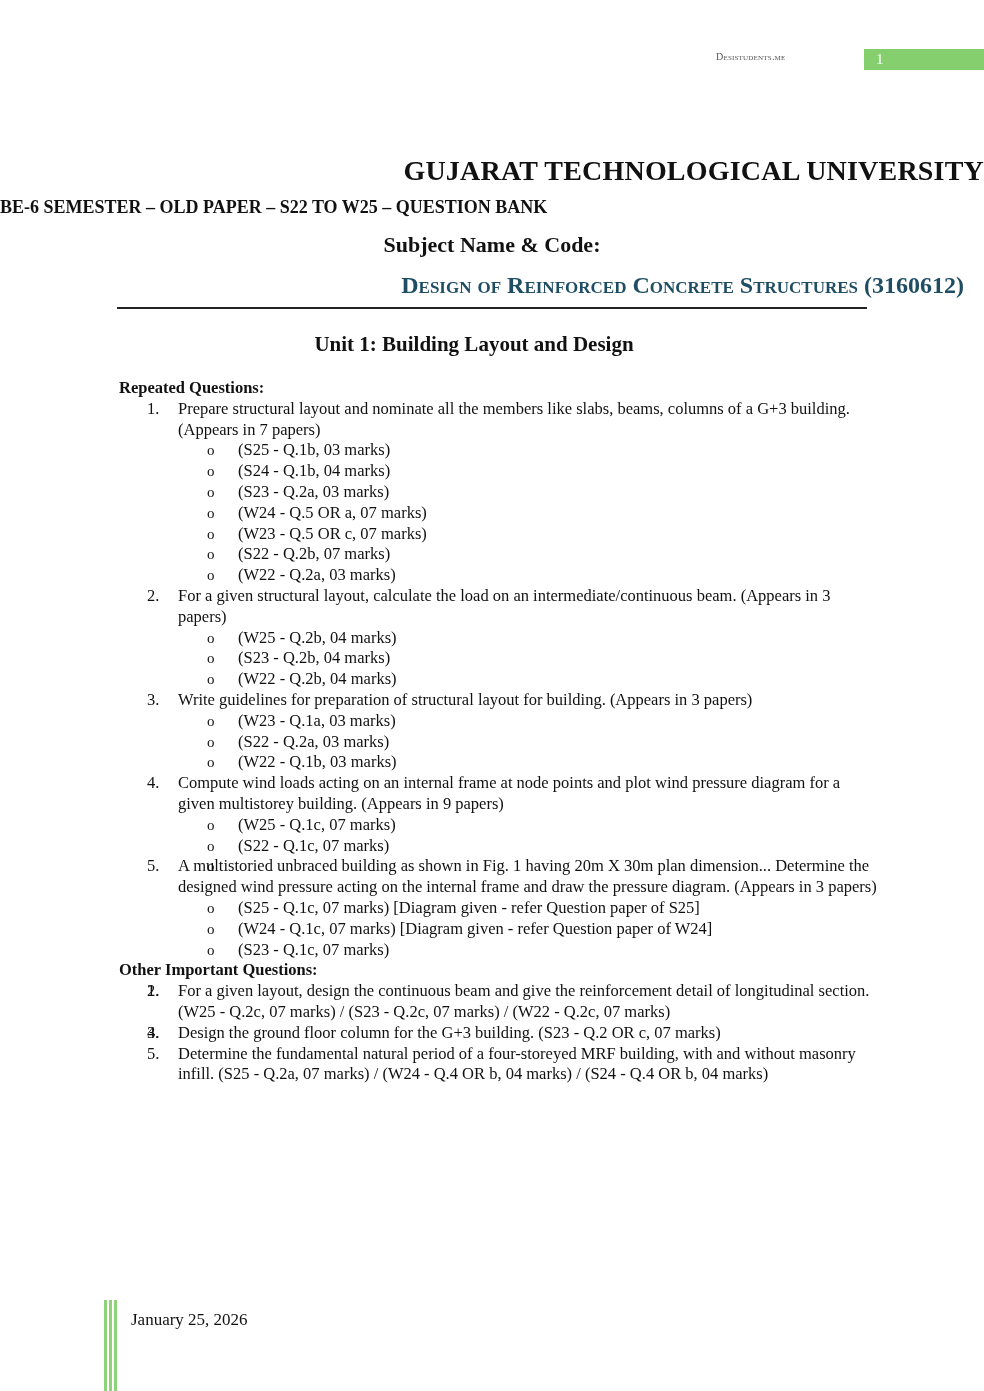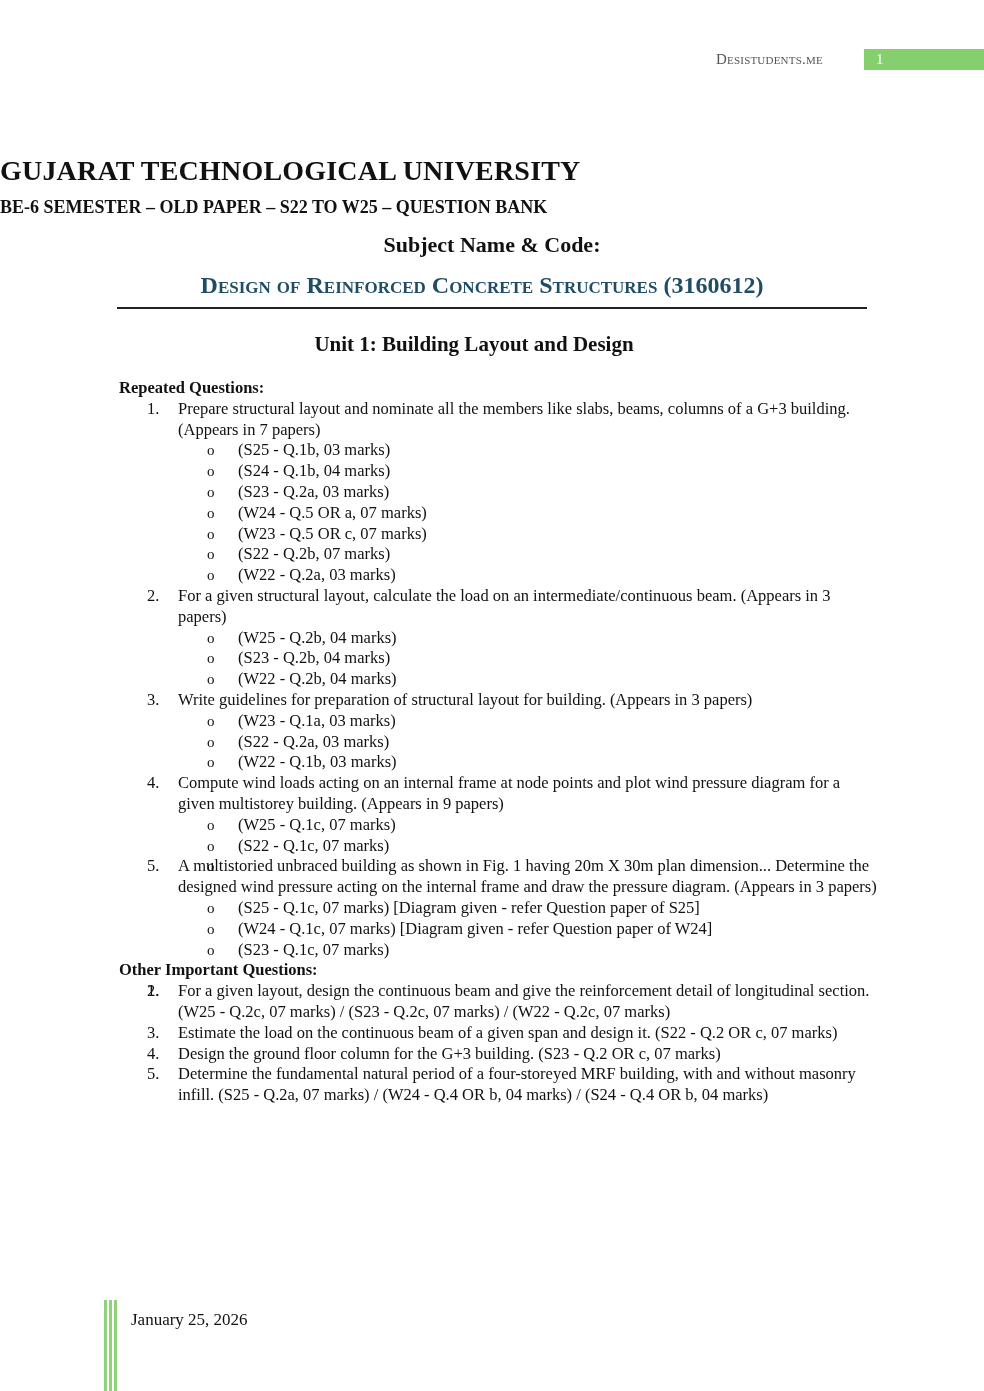--- a/index.html
+++ b/index.html
@@ -1,28 +1,28 @@
 <!DOCTYPE html>
 <html><head>
 <meta charset="utf-8">
 <style>
   html, body { margin: 0; padding: 0; background: #ffffff; }
   body { width: 984px; height: 1391px; position: relative; overflow: hidden;
          font-family: "Liberation Serif", "DejaVu Serif", serif; color: #111; }
-  .header-site { position: absolute; top: 51px; left: 716px; font-size: 15px; color: #555;
+  .header-site { position: absolute; top: 51px; left: 716px; font-size: 10px; color: #555;
                  font-variant: small-caps; letter-spacing: 0.2px; }
   .header-page { position: absolute; top: 49px; left: 864px; width: 120px; height: 21px;
                  background: #86cf6f; color: #fff; font-size: 15px; line-height: 21px; padding-left: 12px; box-sizing: border-box; }
-  .title { position: absolute; top: 155px; left: 0; width: 984px; text-align: left;
+  .title { position: absolute; top: 155px; left: 0; width: 984px; text-align: right;
            font-size: 28px; font-weight: bold; letter-spacing: 0.2px; }
   .subtitle { position: absolute; top: 197px; left: 0; width: 984px; text-align: left;
               font-size: 18px; font-weight: bold; }
   .subject-label { position: absolute; top: 232px; left: 0; width: 984px; text-align: center;
                    font-size: 22px; font-weight: bold; }
-  .subject-name { position: absolute; top: 272px; left: 0; width: 964px; text-align: center;
+  .subject-name { position: absolute; top: 272px; left: 0; width: 964px; text-align: right;
                   font-size: 24px; font-weight: bold; color: #1f4e64; font-variant: small-caps; }
   .rule { position: absolute; top: 307px; left: 117px; width: 750px; height: 2px; background: #222; }
   .unit-title { position: absolute; top: 332px; left: 0; width: 948px; text-align: center;
                 font-size: 21px; font-weight: bold; }
   .content { position: absolute; top: 378px; left: 119px; width: 760px; font-size: 16.5px; line-height: 20.8px; }
   .section-head { font-weight: bold; }
   ol { margin: 0; padding: 0; list-style: none; }
   .q { position: relative; padding-left: 59px; }
   .q-num { position: absolute; left: 28px; top: 0; }
   .subs { margin: 0; padding: 0; list-style: none; }
@@ -96,21 +96,21 @@
         <li class="sub"><span class="bullet">o</span><span>(W24 - Q.1c, 07 marks) [Diagram given - refer Question paper of W24]</span></li>
         <li class="sub"><span class="bullet">o</span><span>(S23 - Q.1c, 07 marks)</span></li>
       </ul>
     </li>
   </ol>
 
   <div class="section-head">Other Important Questions:</div>
   <ol>
     <li class="q"><span class="q-num">1.</span></li>
     <li class="q"><span class="q-num">2.</span><span>For a given layout, design the continuous beam and give the reinforcement detail of longitudinal section. (W25 - Q.2c, 07 marks) / (S23 - Q.2c, 07 marks) / (W22 - Q.2c, 07 marks)</span></li>
-    <li class="q"><span class="q-num">3.</span><span>Estimate the load on the continuous beam of a given span and design it. (S22 - Q.2 OR c, 07 marks)</span></li>
+    <li class="q"><span class="q-num">3.</span></li>
     <li class="q"><span class="q-num">4.</span><span>Design the ground floor column for the G+3 building. (S23 - Q.2 OR c, 07 marks)</span></li>
     <li class="q"><span class="q-num">5.</span><span>Determine the fundamental natural period of a four-storeyed MRF building, with and without masonry infill. (S25 - Q.2a, 07 marks) / (W24 - Q.4 OR b, 04 marks) / (S24 - Q.4 OR b, 04 marks)</span></li>
   </ol>
 </div>
 
 <div class="footer-bars">
   <span style="left:0"></span>
     <span style="left:5px"></span>
     <span style="left:10px"></span>
 </div>

